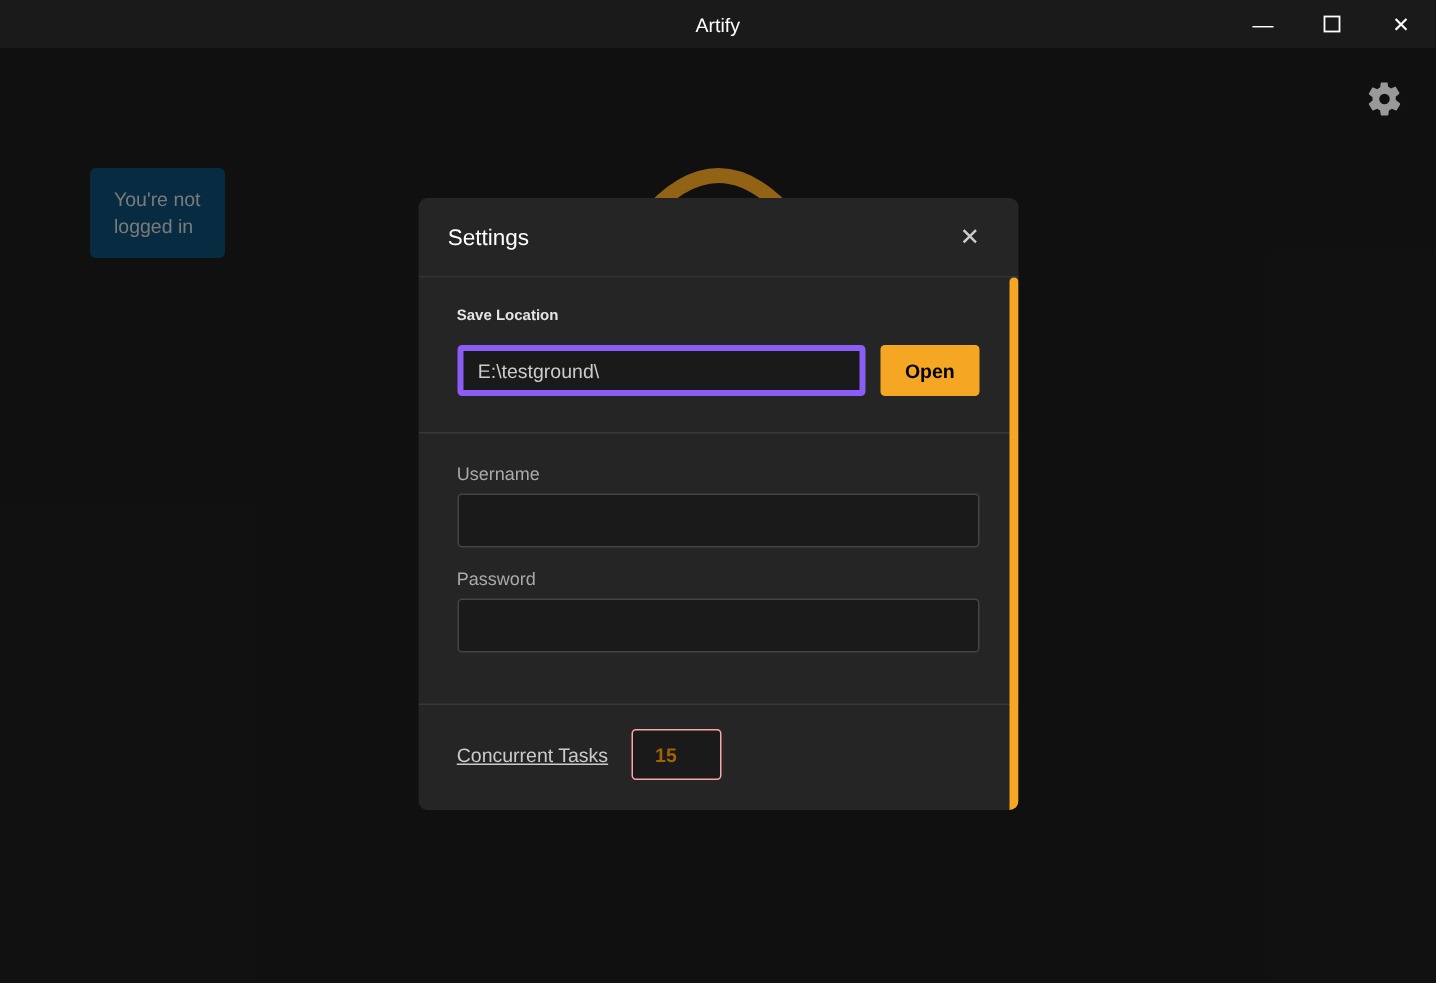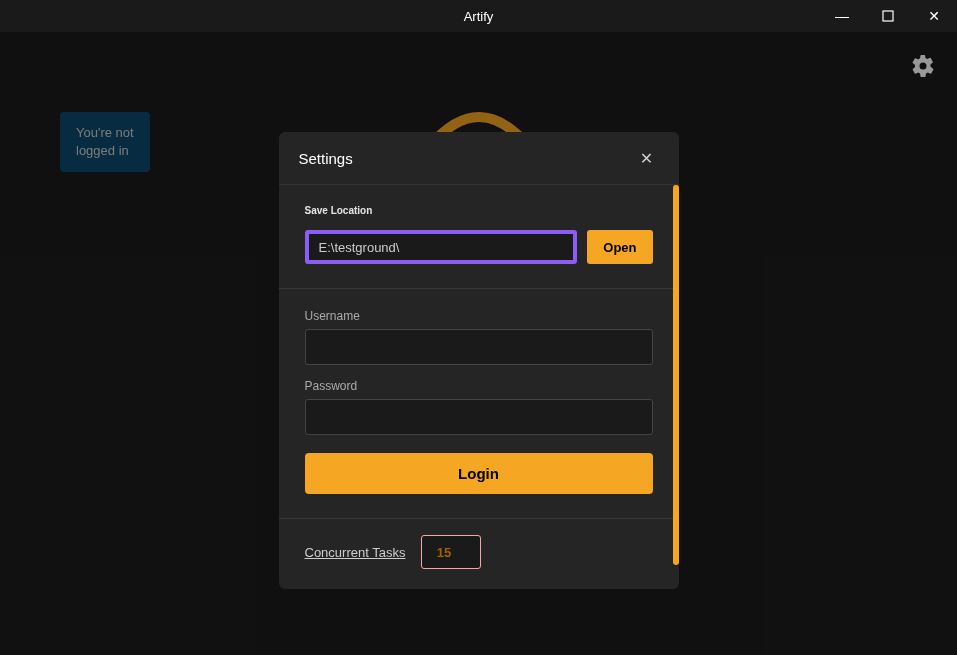--- a/index.html
+++ b/index.html
@@ -353,21 +353,20 @@
       <hr class="separator">
 
       <div>
 
         <label class="form-label">Username</label>
         <input class="form-input" type="text" style="">
 
         <label class="form-label">Password</label>
         <input class="form-input" type="password" style="">
 
-        <button class="login-btn">Login</button>
       </div>
 
     </div>
 
     <div class="download-settings-section">
       <div class="concurrent-tasks-row">
         <span class="concurrent-tasks-label">Concurrent Tasks</span>
         <input class="concurrent-tasks-input" type="number" value="15" style="">
       </div>
     </div>

